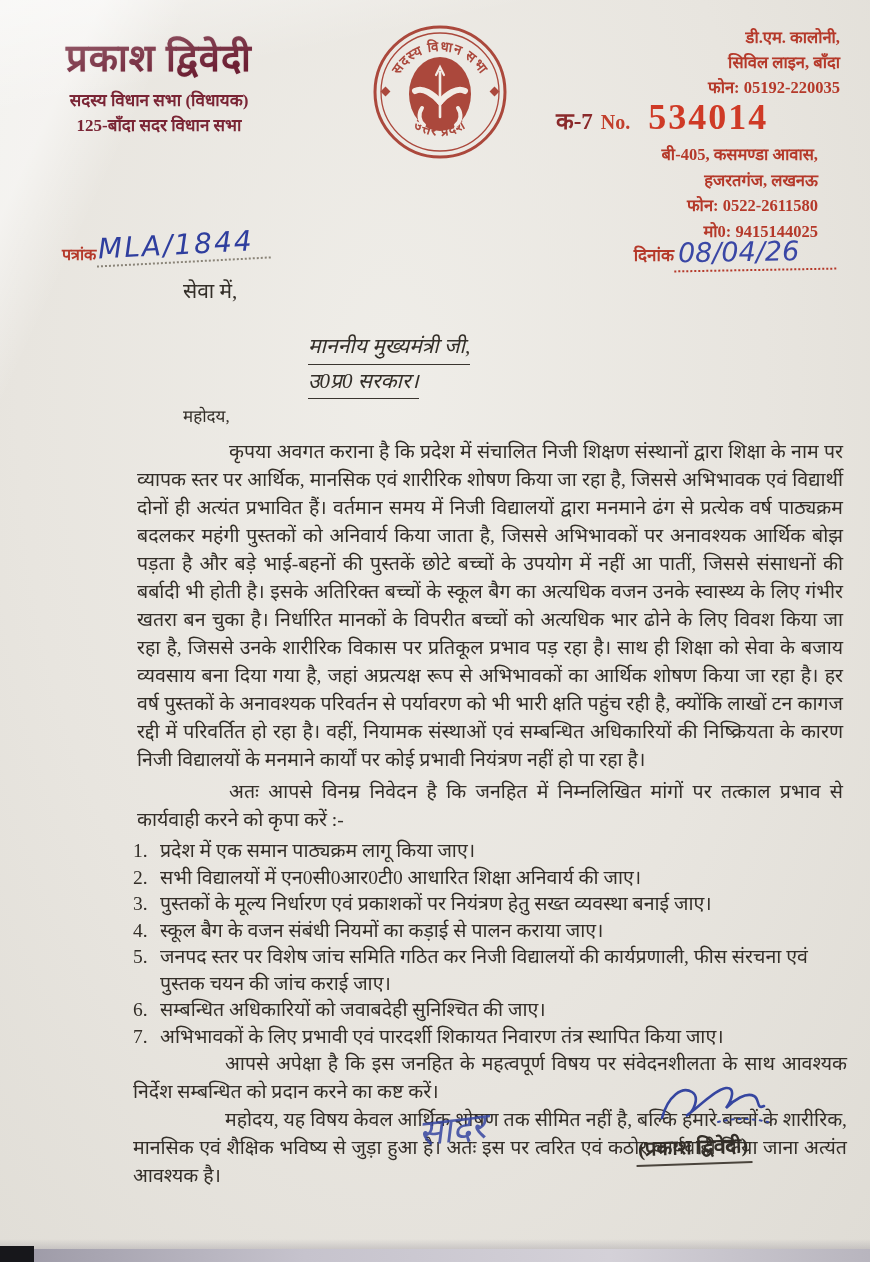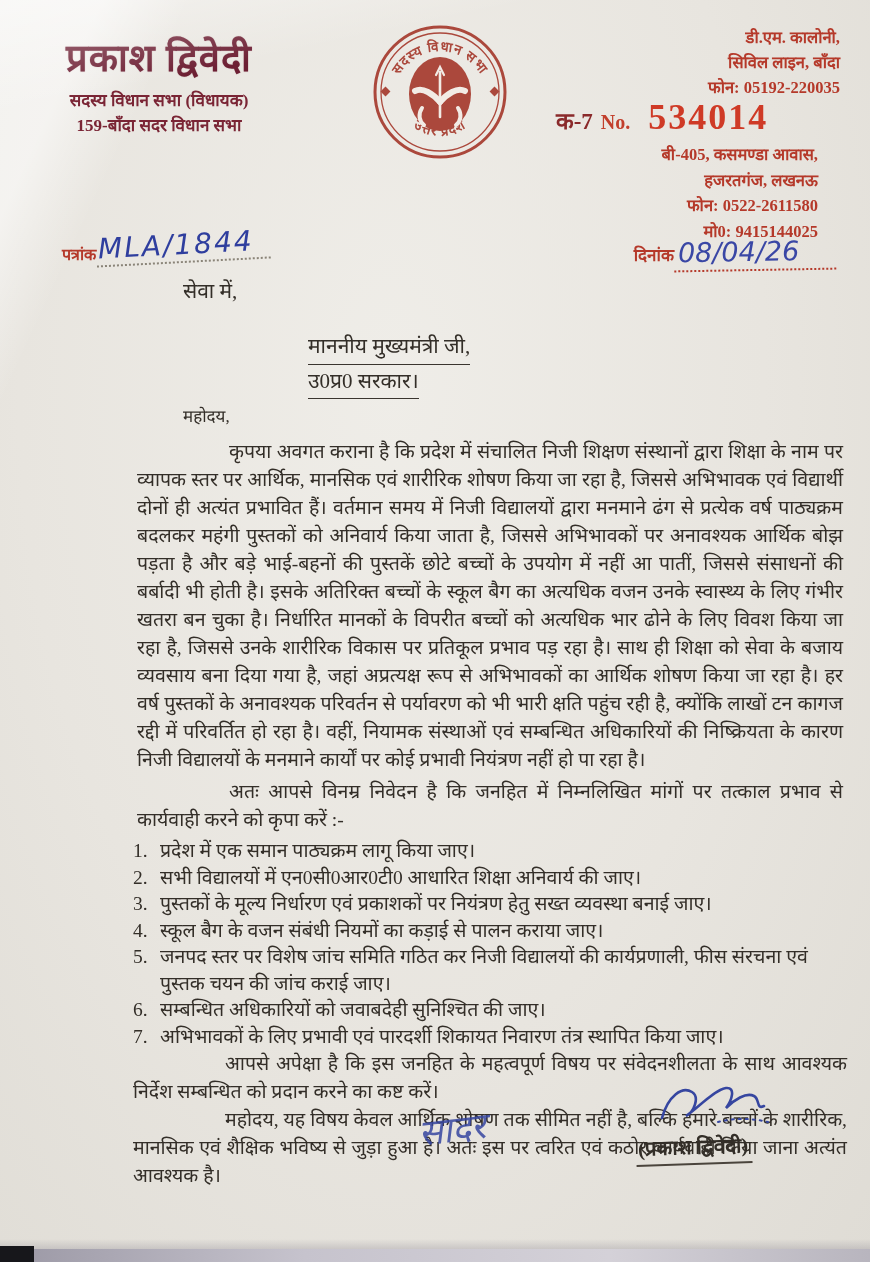--- a/index.html
+++ b/index.html
@@ -44,21 +44,21 @@
 
   .ref-row{position:absolute;left:62px;top:228px;white-space:nowrap;}
   .ref-label{font-size:16px;font-weight:bold;color:#b5392a;vertical-align:-6px;}
   .ref-value{display:inline-block;font-size:28px;color:#2f3e9e;font-style:italic;
              border-bottom:2px dotted #8a8478;padding:0 16px 0 2px;
              transform:rotate(-3deg);letter-spacing:2px;font-family:"DejaVu Sans",cursive;}
 
   
   .to-label{position:absolute;left:183px;top:276px;font-size:21px;}
   .recipient{position:absolute;left:308px;top:330px;font-size:21px;line-height:1.55;}
-  .recipient .line{display:inline-block;border-bottom:1.5px solid #3a352f;padding-bottom:1px;}
+  .recipient .line{display:inline-block;border-bottom:1.5px solid #3a352f;padding-bottom:1px;font-style:italic;}
   .salutation{position:absolute;left:183px;top:404px;font-size:17px;}
 
   .body-text{position:absolute;left:133px;top:434px;width:714px;
              font-size:19.5px;line-height:28px;text-align:justify;}
   .body-text p{margin:4px;text-indent:92px;}
   .demands{margin:3px 0 0 0;line-height:26.5px;text-align:left;}
   .demand{display:flex;}
   .demand .num{width:27px;flex:0 0 auto;}
   .demand .txt{flex:1;}
   .closing p{margin:0;text-indent:92px;}
@@ -79,21 +79,21 @@
 </style>
 </head>
 <body>
 
 <div class="paper">
 
   <div class="lh-left">
     <div class="lh-name">प्रकाश द्विवेदी</div>
     <div class="lh-sub">
       <div>सदस्य विधान सभा (विधायक)</div>
-      <div>159-बाँदा सदर विधान सभा</div>
+      <div>125-बाँदा सदर विधान सभा</div>
     </div>
   </div>
 
   <svg class="seal" viewBox="0 0 140 140">
     <circle cx="70" cy="70" r="65" fill="none" stroke="#a63b2e" stroke-width="3"></circle>
     <circle cx="70" cy="70" r="59" fill="none" stroke="#a63b2e" stroke-width="1.3"></circle>
     <defs>
       <path id="sealTopArc" d="M 23,76 A 47,47 0 1 1 117,76"></path>
       <path id="sealBottomArc" d="M 27,82 A 45,45 0 0 0 113,82"></path>
     </defs>

